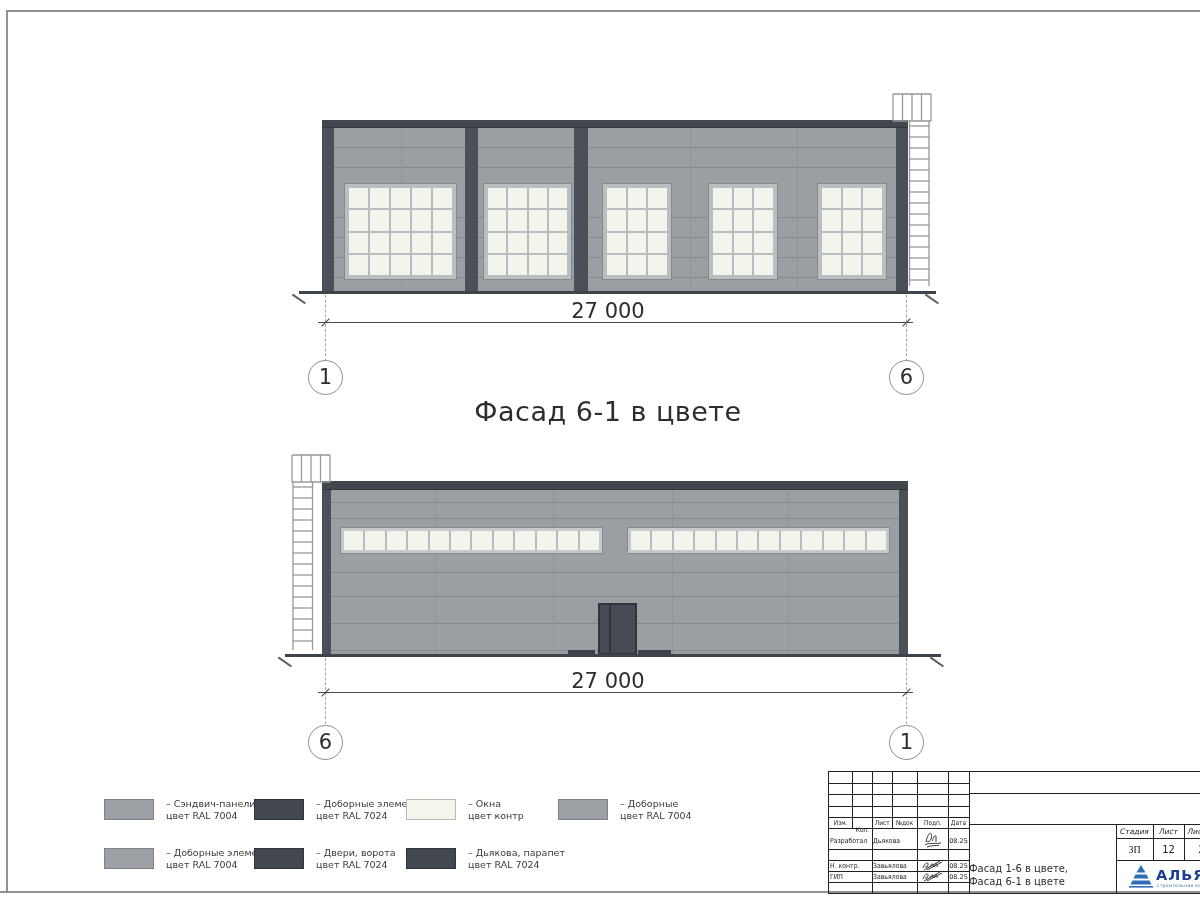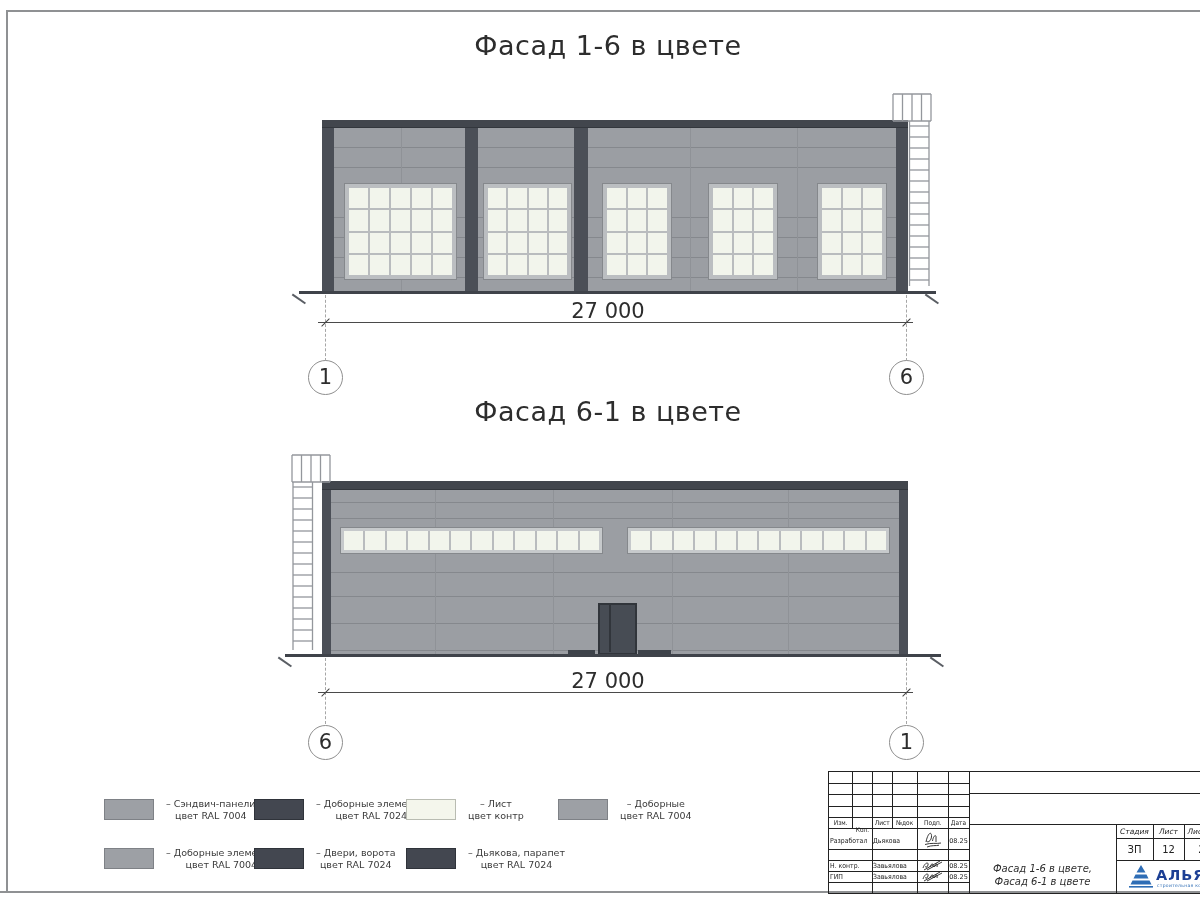--- a/index.html
+++ b/index.html
@@ -21,51 +21,50 @@
   .axis-circle{position:absolute;width:33px;height:33px;border:1px solid #8f8f8f;border-radius:50%;
     text-align:center;line-height:32px;font-size:21px;color:#2d2d2d;background:#fff;}
   
   .win{position:absolute;border:1px solid #85888c;background:#bbbec1;padding:4px;box-sizing:border-box;}
   .win-grid{width:100%;height:100%;display:grid;gap:2px;background:#b9bcbe;}
   .pane{background:#f2f5ec;}
   .ribbon{position:absolute;border:1px solid #85888c;background:#c6c9cb;padding:3px;box-sizing:border-box;}
   
   .legend-item{position:absolute;}
   .legend-item .sw{position:absolute;left:0;top:1px;width:50px;height:21px;border:1px solid #7e8186;box-sizing:border-box;}
-  .legend-item .lab{position:absolute;left:62px;top:0;font-size:9.5px;line-height:11.5px;color:#3a3a3a;white-space:nowrap;text-align:center;}
+  .legend-item .lab{position:absolute;left:62px;top:0;font-size:9.5px;line-height:11.5px;color:#3a3a3a;white-space:nowrap;}
   .legend-item[data-swatch="gray"] .sw{background:#9da0a5;border-color:#7e8186;}
   .legend-item[data-swatch="dark"] .sw{background:#434750;border-color:#2f333a;}
   .legend-item[data-swatch="white"] .sw{background:#f4f6ec;border-color:#b9bcb2;}
   
   #stamp{position:absolute;left:828px;top:771px;width:372px;height:122px;overflow:hidden;
     border-left:1.2px solid #222;border-top:1.2px solid #222;box-sizing:content-box;font-size:7px;color:#222;}
   .sline{position:absolute;background:#222;}
   .scell{position:absolute;display:flex;align-items:center;justify-content:center;overflow:hidden;white-space:nowrap;}
   .cond{transform:scaleX(.88);transform-origin:left center;}
   .condc{transform:scaleX(.9);transform-origin:center;}
   .stage-hdr{font-style:italic;font-size:7.5px;}
   .stage-val{font-size:10px;}
-  .doc-title{position:absolute;left:140px;top:52px;width:147px;height:70px;text-align:center;
-    padding-top:38px;box-sizing:border-box;font-size:10px;line-height:13px;color:#2d2d2d;font-style:italic;}
+  .doc-title{position:absolute;left:140px;top:52px;width:147px;height:70px;
+    padding-top:38px;box-sizing:border-box;font-size:10px;line-height:13px;color:#2d2d2d;}
   .logo-wrap{position:absolute;left:287px;top:88px;width:110px;height:34px;}
   .logo-text{position:absolute;left:40px;top:7px;font-size:14.5px;font-weight:bold;color:#1c3f94;letter-spacing:1px;white-space:nowrap;}
   .logo-sub{position:absolute;left:41px;top:23px;font-size:4.5px;color:#2e6db5;white-space:nowrap;letter-spacing:.3px;}
   .ground{position:absolute;height:3px;background:#3f434a;}
   .gtick{position:absolute;width:16px;height:1.5px;background:#5a5e64;transform:rotate(35deg);}
 </style>
 </head>
 <body>
 
 <div class="page">
 
   <div class="frame-line" style="left:6px;top:10px;width:1194px;height:2px;"></div>
   <div class="frame-line" style="left:6px;top:10px;width:2px;height:883px;"></div>
   <div class="frame-line" style="left:0px;top:891px;width:1200px;height:2px;"></div>
 
-  <div class="facade-title" style="top:30px;">Фасад 1-6 в цвете</div>
   <div class="facade-title" style="top:396px;">Фасад 6-1 в цвете</div>
 
   <div id="facadeTop" class="facade" style="left:322px;top:120px;width:586px;height:172px;">
       <div style="position: absolute; left: 0px; top: 7px; width: 586px; height: 165px; background: rgb(155, 158, 163);"></div>
       <div style="position: absolute; left: 2px; top: 27px; width: 582px; height: 1px; background: rgba(118, 121, 127, 0.6);"></div>
       <div style="position: absolute; left: 2px; top: 47px; width: 582px; height: 1px; background: rgba(118, 121, 127, 0.6);"></div>
       <div style="position: absolute; left: 2px; top: 97px; width: 582px; height: 1px; background: rgba(118, 121, 127, 0.6);"></div>
       <div style="position: absolute; left: 2px; top: 117px; width: 582px; height: 1px; background: rgba(118, 121, 127, 0.6);"></div>
       <div style="position: absolute; left: 2px; top: 137px; width: 582px; height: 1px; background: rgba(118, 121, 127, 0.6);"></div>
       <div style="position: absolute; left: 2px; top: 157px; width: 582px; height: 1px; background: rgba(118, 121, 127, 0.6);"></div>
@@ -310,21 +309,21 @@
     <div class="legend-item" style="left:104px;top:798px;" data-swatch="gray">
       <div class="sw"></div>
       <div class="lab"><span>– Сэндвич-панели</span><br><span>цвет RAL 7004</span></div>
     </div>
     <div class="legend-item" style="left:254px;top:798px;" data-swatch="dark">
       <div class="sw"></div>
       <div class="lab"><span>– Доборные элементы</span><br><span>цвет RAL 7024</span></div>
     </div>
     <div class="legend-item" style="left:406px;top:798px;" data-swatch="white">
       <div class="sw"></div>
-      <div class="lab"><span>– Лист</span><br><span>цвет контр</span></div>
+      <div class="lab"><span>– Окна</span><br><span>цвет контр</span></div>
     </div>
     <div class="legend-item" style="left:558px;top:798px;" data-swatch="gray">
       <div class="sw"></div>
       <div class="lab"><span>– Доборные</span><br><span>цвет RAL 7004</span></div>
     </div>
     <div class="legend-item" style="left:104px;top:847px;" data-swatch="gray">
       <div class="sw"></div>
       <div class="lab"><span>– Доборные элементы</span><br><span>цвет RAL 7004</span></div>
     </div>
     <div class="legend-item" style="left:254px;top:847px;" data-swatch="dark">
@@ -399,21 +398,21 @@
 
     <div class="scell stage-hdr" style="left:287px;top:52px;width:37px;height:14px;">
         <span>Стадия</span>
       </div>
     <div class="scell stage-hdr" style="left:324px;top:52px;width:31px;height:14px;">
         <span>Лист</span>
       </div>
     <div class="scell stage-hdr" style="left:355px;top:52px;width:35px;height:14px;">
         <span>Листов</span>
       </div>
-    <div class="scell stage-val" style="left:287px;top:66px;width:37px;height:22px;">
+    <div class="scell stage-val" style="left:287px;top:66px;width:37px;height:22px;font-family:Liberation Serif, serif;">
         <span>ЗП</span>
       </div>
     <div class="scell stage-val" style="left:324px;top:66px;width:31px;height:22px;">
         <span>12</span>
       </div>
     <div class="scell stage-val" style="left:355px;top:66px;width:35px;height:22px;">
         <span>2</span>
       </div>
 
     <div class="doc-title">

